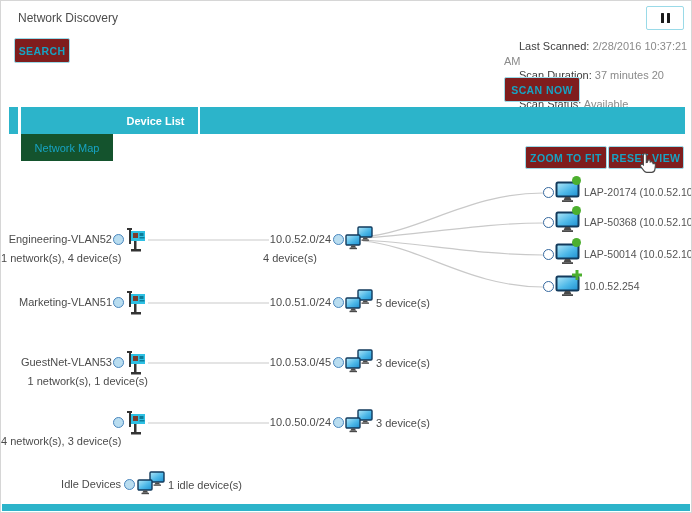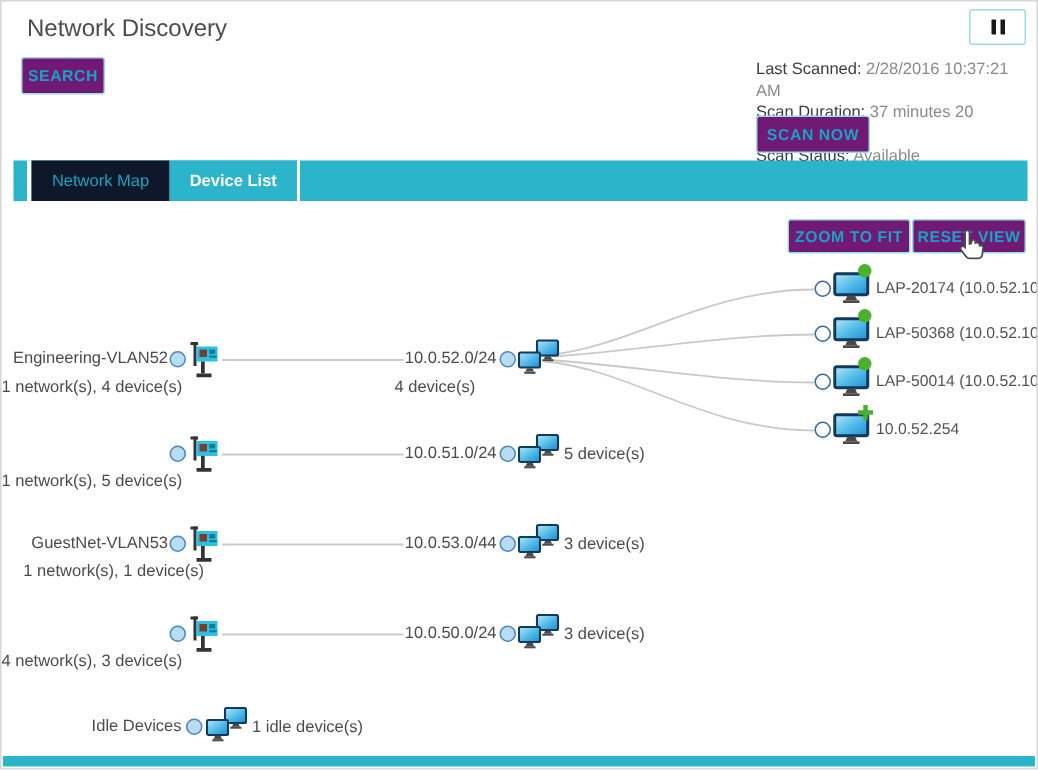--- a/index.html
+++ b/index.html
@@ -3,37 +3,37 @@
 <meta charset="utf-8">
 <style>
   html,body{margin:0;padding:0;background:#fff;}
   .page{
     position:relative;width:692px;height:513px;box-sizing:border-box;
     border:1px solid #d6d6d6;background:#fff;overflow:hidden;
     font-family:"Liberation Sans", sans-serif;color:#4b4b4b;
   }
   .abs{position:absolute;}
   
-  .title{left:17px;top:10px;font-size:16px;color:#4c4c4c;}
+  .title{left:17px;top:10px;font-size:12px;color:#4c4c4c;}
   .pause-btn{left:645px;top:5px;width:36px;height:22px;background:#fff;border:1px solid var(--accent-border);
     border-radius:2px;display:flex;align-items:center;justify-content:center;gap:3px;cursor:pointer;}
   .pbar{width:3px;height:10px;background:#1a1a1a;border-radius:0.5px;}
-  .teal-btn{background:#701a75;border:1px solid var(--accent-border);border-radius:2px;color:var(--accent-text);
+  .teal-btn{background:#7f1d1d;border:1px solid var(--accent-border);border-radius:2px;color:var(--accent-text);
     font-size:10.5px;letter-spacing:.4px;display:flex;align-items:center;justify-content:center;cursor:pointer;font-weight:bold;}
   .search-btn{left:13px;top:37px;width:54px;height:23px;}
   
   .scan-info{left:503px;top:38px;font-size:11px;line-height:14.5px;}
-  .scan-info .lbl{color:#3d3d3d;}
+  .scan-info .lbl{color:#3d3d3d;margin-left:15px;}
   .scan-info .val{color:#8a8a8a;}
   .scan-now-btn{left:503px;top:76px;width:74px;height:23px;}
   
   .tabbar{left:8px;top:106px;width:676px;height:27px;background:var(--accent);}
   .tab-notch{left:17px;top:106px;width:3px;height:27px;background:#fff;}
   .tab{top:106px;height:27px;display:flex;align-items:center;justify-content:center;font-size:11px;cursor:pointer;}
-  .tab-active{left:20px;width:92px;background:#0f172a;color:var(--accent-text);}
+  .tab-active{left:20px;width:92px;background:#14532d;color:var(--accent-text);margin-top:27px;}
   .tab-inactive{left:112px;width:85px;background:var(--accent);color:#fff;font-weight:bold;}
   .tab-sep{left:197px;top:106px;width:2px;height:27px;background:#fff;}
   
   .zoomfit-btn{left:524px;top:145px;width:80px;height:21px;text-align:center;}
   .resetview-btn{left:607px;top:145px;width:74px;height:21px;}
   
   .mlabel{font-size:11px;line-height:14px;color:#4b4b4b;white-space:nowrap;}
   .r-align{text-align:right;}
   .c-align{text-align:left;}
   .dev-label{font-size:10.5px;color:#545454;white-space:nowrap;}
@@ -129,32 +129,32 @@
   <svg class="abs icon" style="left:343px;top:225px" width="30" height="27" viewBox="0 0 30 27">
     <rect x="14" y="1" width="14" height="10" rx="1" fill="url(#scr)" stroke="#123a5c" stroke-width="1.4"></rect>
     <path d="M19.5 11.5 h3.5 l1 2 h-5.5 z" fill="#4a4a4a"></path>
       <rect x="17.5" y="13.5" width="7.5" height="1.3" fill="#4a4a4a"></rect>
     <rect x="2" y="9" width="14" height="10" rx="1" fill="url(#scr)" stroke="#123a5c" stroke-width="1.4"></rect>
     <path d="M7.5 19.5 h3.5 l1 2.2 h-5.7 z" fill="#4a4a4a"></path>
       <rect x="5.5" y="21.8" width="7.5" height="1.4" fill="#4a4a4a"></rect>
   </svg>
   <div class="abs mlabel c-align" style="left:262px;width:100px;top:250px">4 device(s)</div>
 
+  <div class="abs mlabel r-align" style="left:0;width:111px;top:294px">Marketing-VLAN51</div>
   <div class="abs ncircle filled" style="left:112px;top:296px"></div>
   <svg class="abs icon" style="left:123px;top:289px" width="24" height="27" viewBox="0 0 24 27">
     <rect x="3" y="1" width="5" height="2" fill="#333"></rect>
       <rect x="5" y="1" width="2" height="16" fill="#333"></rect>
     <rect x="7" y="4" width="14" height="10" fill="#2ec0e4"></rect>
     <rect x="9" y="6" width="5" height="5" fill="#7d3b2c"></rect>
     <rect x="15.5" y="6" width="4" height="3" fill="#0c7d99"></rect>
       <rect x="15.5" y="10" width="5" height="1.5" fill="#0c7d99"></rect>
     <rect x="10" y="14" width="2.5" height="8" fill="#333"></rect>
       <rect x="7" y="22" width="10" height="2.5" fill="#333"></rect>
   </svg>
-  <div class="abs mlabel r-align" style="left:0;width:111px;top:313px">1 network(s), 5 device(s)</div>
   <div class="abs mlabel r-align" style="left:238px;width:92px;top:294px">10.0.51.0/24</div>
   <div class="abs ncircle filled" style="left:332px;top:296px"></div>
   <svg class="abs icon" style="left:343px;top:288px" width="30" height="27" viewBox="0 0 30 27">
     <rect x="14" y="1" width="14" height="10" rx="1" fill="url(#scr)" stroke="#123a5c" stroke-width="1.4"></rect>
     <path d="M19.5 11.5 h3.5 l1 2 h-5.5 z" fill="#4a4a4a"></path>
       <rect x="17.5" y="13.5" width="7.5" height="1.3" fill="#4a4a4a"></rect>
     <rect x="2" y="9" width="14" height="10" rx="1" fill="url(#scr)" stroke="#123a5c" stroke-width="1.4"></rect>
     <path d="M7.5 19.5 h3.5 l1 2.2 h-5.7 z" fill="#4a4a4a"></path>
       <rect x="5.5" y="21.8" width="7.5" height="1.4" fill="#4a4a4a"></rect>
   </svg>
@@ -165,22 +165,22 @@
   <svg class="abs icon" style="left:123px;top:349px" width="24" height="27" viewBox="0 0 24 27">
     <rect x="3" y="1" width="5" height="2" fill="#333"></rect>
       <rect x="5" y="1" width="2" height="16" fill="#333"></rect>
     <rect x="7" y="4" width="14" height="10" fill="#2ec0e4"></rect>
     <rect x="9" y="6" width="5" height="5" fill="#7d3b2c"></rect>
     <rect x="15.5" y="6" width="4" height="3" fill="#0c7d99"></rect>
       <rect x="15.5" y="10" width="5" height="1.5" fill="#0c7d99"></rect>
     <rect x="10" y="14" width="2.5" height="8" fill="#333"></rect>
       <rect x="7" y="22" width="10" height="2.5" fill="#333"></rect>
   </svg>
-  <div class="abs mlabel r-align" style="left:0;width:135px;top:373px">1 network(s), 1 device(s)</div>
-  <div class="abs mlabel r-align" style="left:238px;width:92px;top:354px">10.0.53.0/44</div>
+  <div class="abs mlabel r-align" style="left:12px;width:135px;top:373px">1 network(s), 1 device(s)</div>
+  <div class="abs mlabel r-align" style="left:238px;width:92px;top:354px">10.0.53.0/45</div>
   <div class="abs ncircle filled" style="left:332px;top:356px"></div>
   <svg class="abs icon" style="left:343px;top:348px" width="30" height="27" viewBox="0 0 30 27">
     <rect x="14" y="1" width="14" height="10" rx="1" fill="url(#scr)" stroke="#123a5c" stroke-width="1.4"></rect>
     <path d="M19.5 11.5 h3.5 l1 2 h-5.5 z" fill="#4a4a4a"></path>
       <rect x="17.5" y="13.5" width="7.5" height="1.3" fill="#4a4a4a"></rect>
     <rect x="2" y="9" width="14" height="10" rx="1" fill="url(#scr)" stroke="#123a5c" stroke-width="1.4"></rect>
     <path d="M7.5 19.5 h3.5 l1 2.2 h-5.7 z" fill="#4a4a4a"></path>
       <rect x="5.5" y="21.8" width="7.5" height="1.4" fill="#4a4a4a"></rect>
   </svg>
   <div class="abs mlabel" style="left:375px;top:355px">3 device(s)</div>

